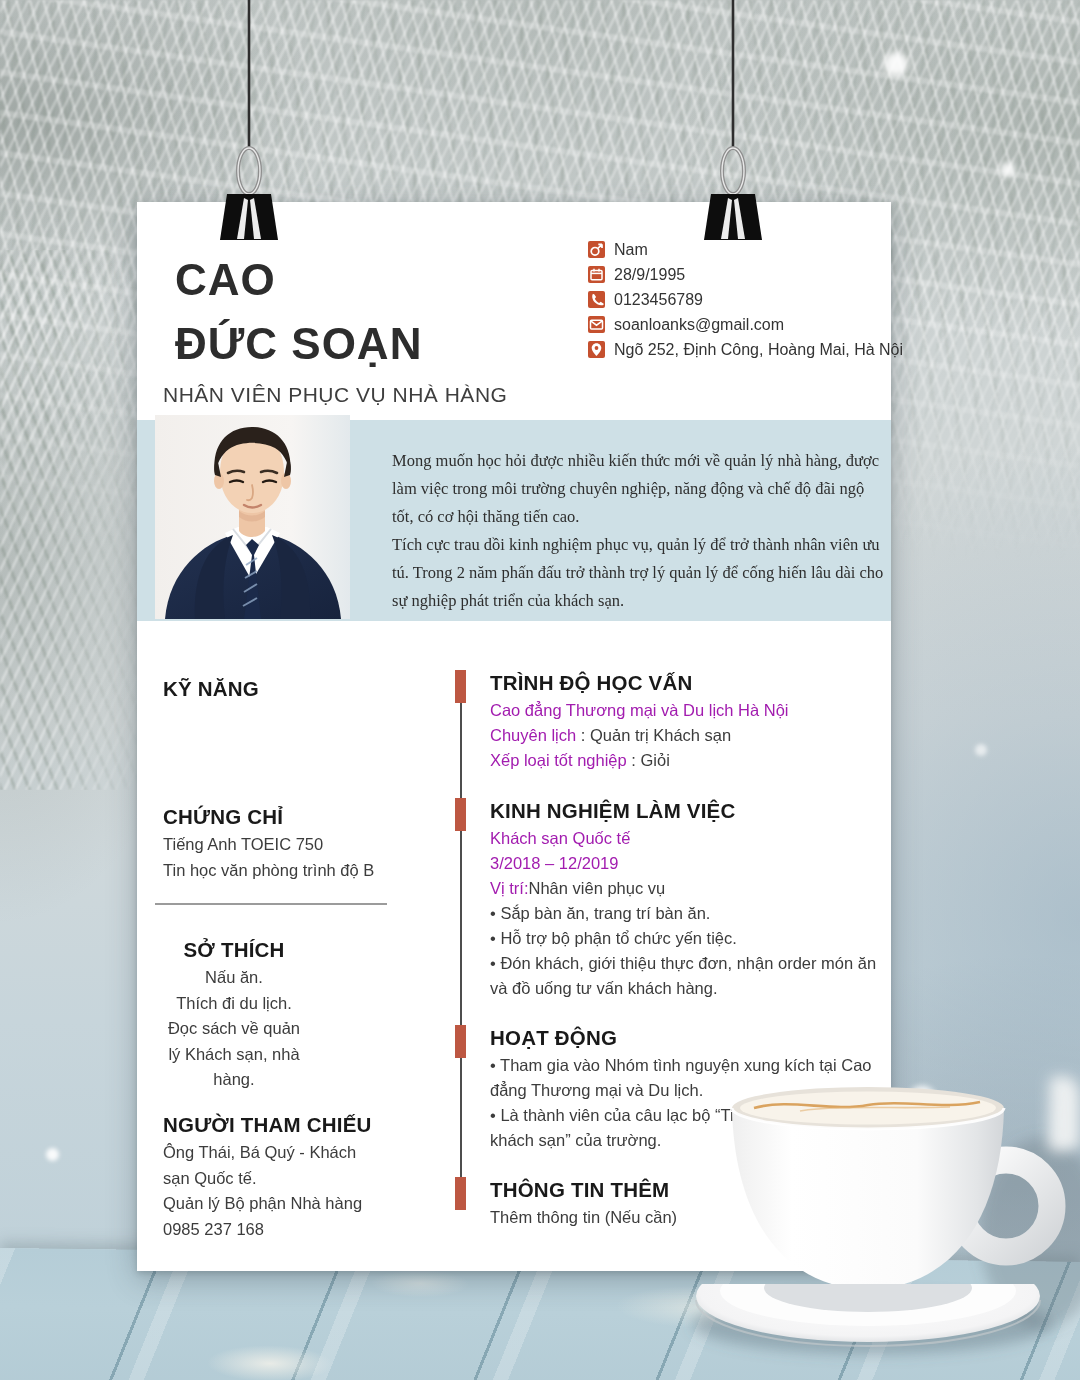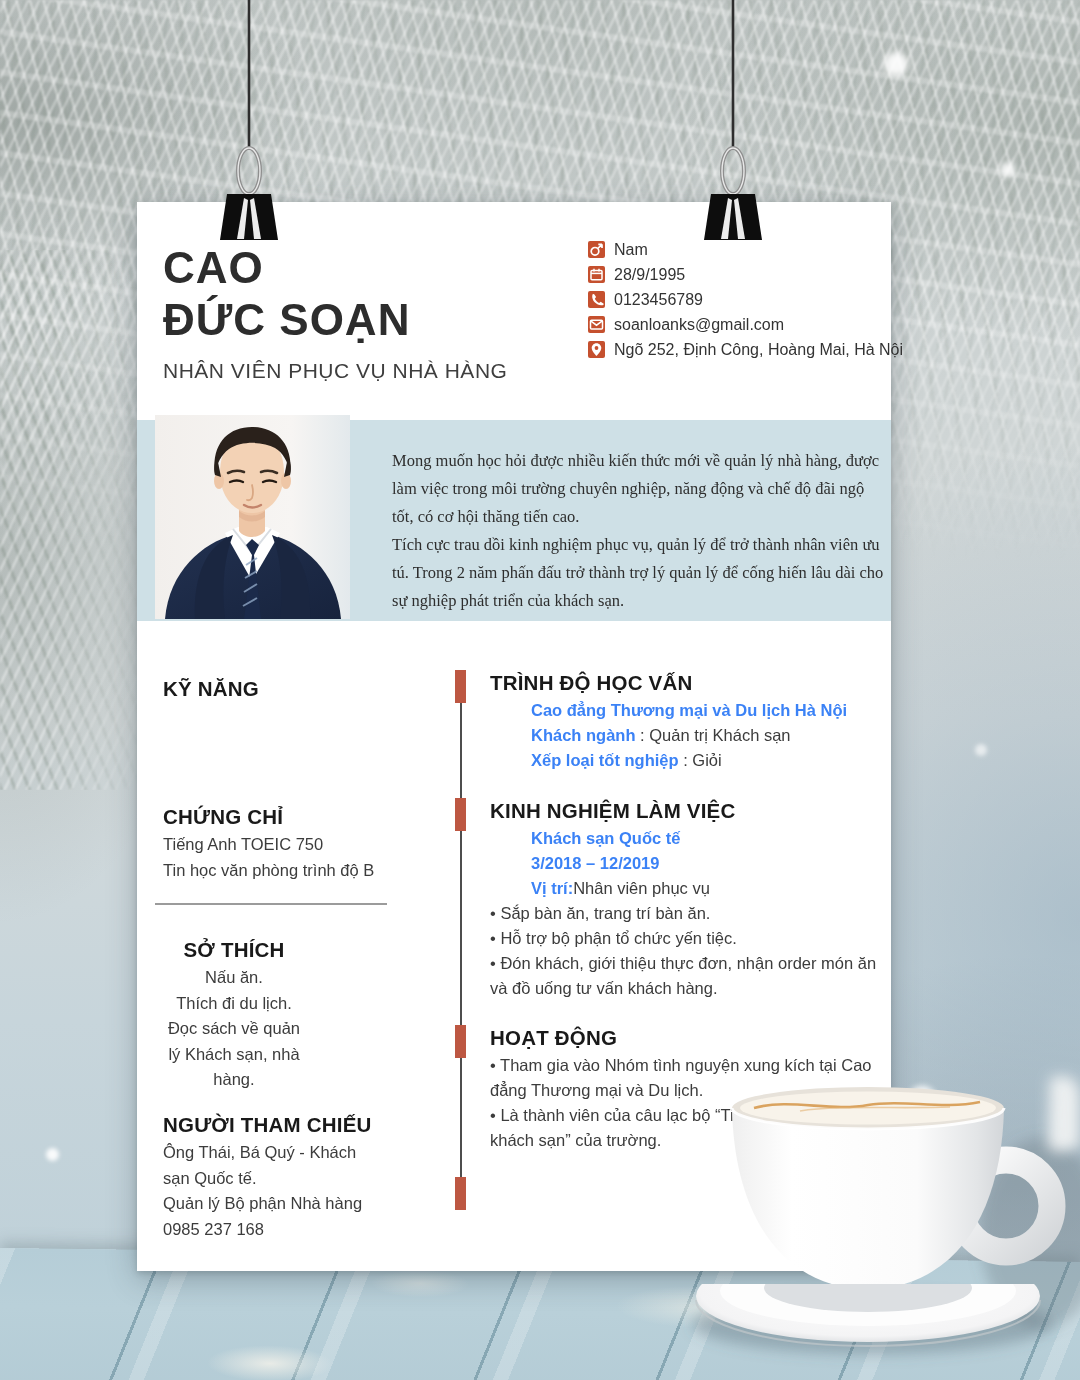--- a/index.html
+++ b/index.html
@@ -48,21 +48,21 @@
   .sd4{left:46px;top:1148px;width:13px;height:13px;filter:blur(2px);}
   .sd5{left:975px;top:744px;width:12px;height:12px;filter:blur(2px);opacity:.7;}
 
   .clip{position:absolute;top:0;z-index:3;}
   .clip-left{left:214px;} .clip-right{left:698px;}
 
   
   .paper{position:absolute;left:137px;top:202px;width:754px;height:1069px;background:#ffffff;z-index:2;
     box-shadow:0 8px 28px rgba(50,62,70,.32), 0 2px 6px rgba(50,62,70,.22);}
   .name-block{position:absolute;left:26px;top:40px;}
-  .name-line{margin:0;font-size:44px;line-height:52px;font-weight:bold;color:#2d2d2d;letter-spacing:1px;}
+  .name-line{margin:12px;font-size:44px;line-height:52px;font-weight:bold;color:#2d2d2d;letter-spacing:1px;}
   .job-title{margin-top:12px;font-size:21px;line-height:26px;color:#3e3e3e;letter-spacing:.5px;}
   .contact{position:absolute;left:451px;top:39px;display:grid;row-gap:7px;}
   .c-row{display:flex;gap:9px;}
   .c-ic{width:17px;height:17px;border-radius:2px;background:#c5502e;flex:0 0 17px;display:flex;align-items:center;justify-content:center;}
   .c-txt{font-size:16px;color:#333;white-space:nowrap;}
 
   .band{position:absolute;left:0;top:218px;width:754px;height:201px;background:#cee0e6;}
   .photo{position:absolute;left:18px;top:213px;width:195px;height:204px;overflow:hidden;}
   .objective{position:absolute;left:255px;top:245px;width:492px;font-family:Liberation Serif, serif;}
   .objective p{margin:0;font-size:16.5px;line-height:28px;color:#2e2e2e;}
@@ -73,21 +73,21 @@
   ul.items li{list-style:none;line-height:25.5px;}
   .divider{position:absolute;left:18px;top:701px;width:232px;height:2px;background:#9b9b9b;}
 
   
   .tline{position:absolute;left:323px;top:501px;width:2px;height:474px;background:#4d4d4d;}
   .marker{position:absolute;left:318px;width:11px;height:33px;background:#bd5742;}
   .m1{top:468px;} .m2{top:596px;} .m3{top:823px;} .m4{top:975px;}
   .rsec{position:absolute;left:353px;width:392px;}
   .r-edu{top:466px;} .r-exp{top:594px;} .r-act{top:821px;} .r-add{top:973px;}
   .rsec .body{font-size:16.5px;line-height:25px;color:#3c3c3c;}
-  .rsec .b{font-weight:bold;color:#3b82f6;margin-left:41px;}
+  .rsec .b{font-weight:normal;color:#a21caf;}
   ul.bullets{margin:0;padding:0;}
   ul.bullets li{list-style:none;line-height:25px;}
   ul.bullets li::before{content:"•  ";}
 
   .cup{position:absolute;left:650px;top:1048px;z-index:4;}
 </style>
 </head>
 <body>
 
 <div class="scene">
@@ -266,21 +266,21 @@
     <div class="tline"></div>
     <div class="marker m1"></div>
     <div class="marker m2"></div>
     <div class="marker m3"></div>
     <div class="marker m4"></div>
 
     <div class="rsec r-edu">
       <h2 class="sec">TRÌNH ĐỘ HỌC VẤN</h2>
       <div class="body">
         <div class="b">Cao đẳng Thương mại và Du lịch Hà Nội</div>
-        <div><span class="b">Khách ngành</span><span> : Quản trị Khách sạn</span></div>
+        <div><span class="b">Chuyên lịch</span><span> : Quản trị Khách sạn</span></div>
         <div><span class="b">Xếp loại tốt nghiệp</span><span> : Giỏi</span></div>
       </div>
     </div>
 
     <div class="rsec r-exp">
       <h2 class="sec">KINH NGHIỆM LÀM VIỆC</h2>
       <div class="body">
         <div class="b">Khách sạn Quốc tế</div>
         <div class="b">3/2018 – 12/2019</div>
         <div><span class="b">Vị trí:</span><span>Nhân viên phục vụ</span></div>
@@ -295,20 +295,26 @@
     <div class="rsec r-act">
       <h2 class="sec">HOẠT ĐỘNG</h2>
       <div class="body">
         <ul class="bullets">
           <li>Tham gia vào Nhóm tình nguyện xung kích tại Cao đẳng Thương mại và Du lịch.</li>
           <li>Là thành viên của câu lạc bộ “Tiếng Anh cho dân khách sạn” của trường.</li>
         </ul>
       </div>
     </div>
 
+    <div class="rsec r-add">
+      <h2 class="sec">THÔNG TIN THÊM</h2>
+      <div class="body">
+        <div>Thêm thông tin (Nếu cần)</div>
+      </div>
+    </div>
 
   </div>
 
   <svg class="cup" width="430" height="332" viewBox="0 0 430 332">
     <defs>
       <linearGradient id="cupg" x1="0" y1="0" x2="1" y2="0">
         <stop offset="0" stop-color="#efefef"></stop>
           <stop offset=".22" stop-color="#ffffff"></stop>
         <stop offset=".68" stop-color="#fbfbfb"></stop>
           <stop offset=".9" stop-color="#e3e5e7"></stop>

